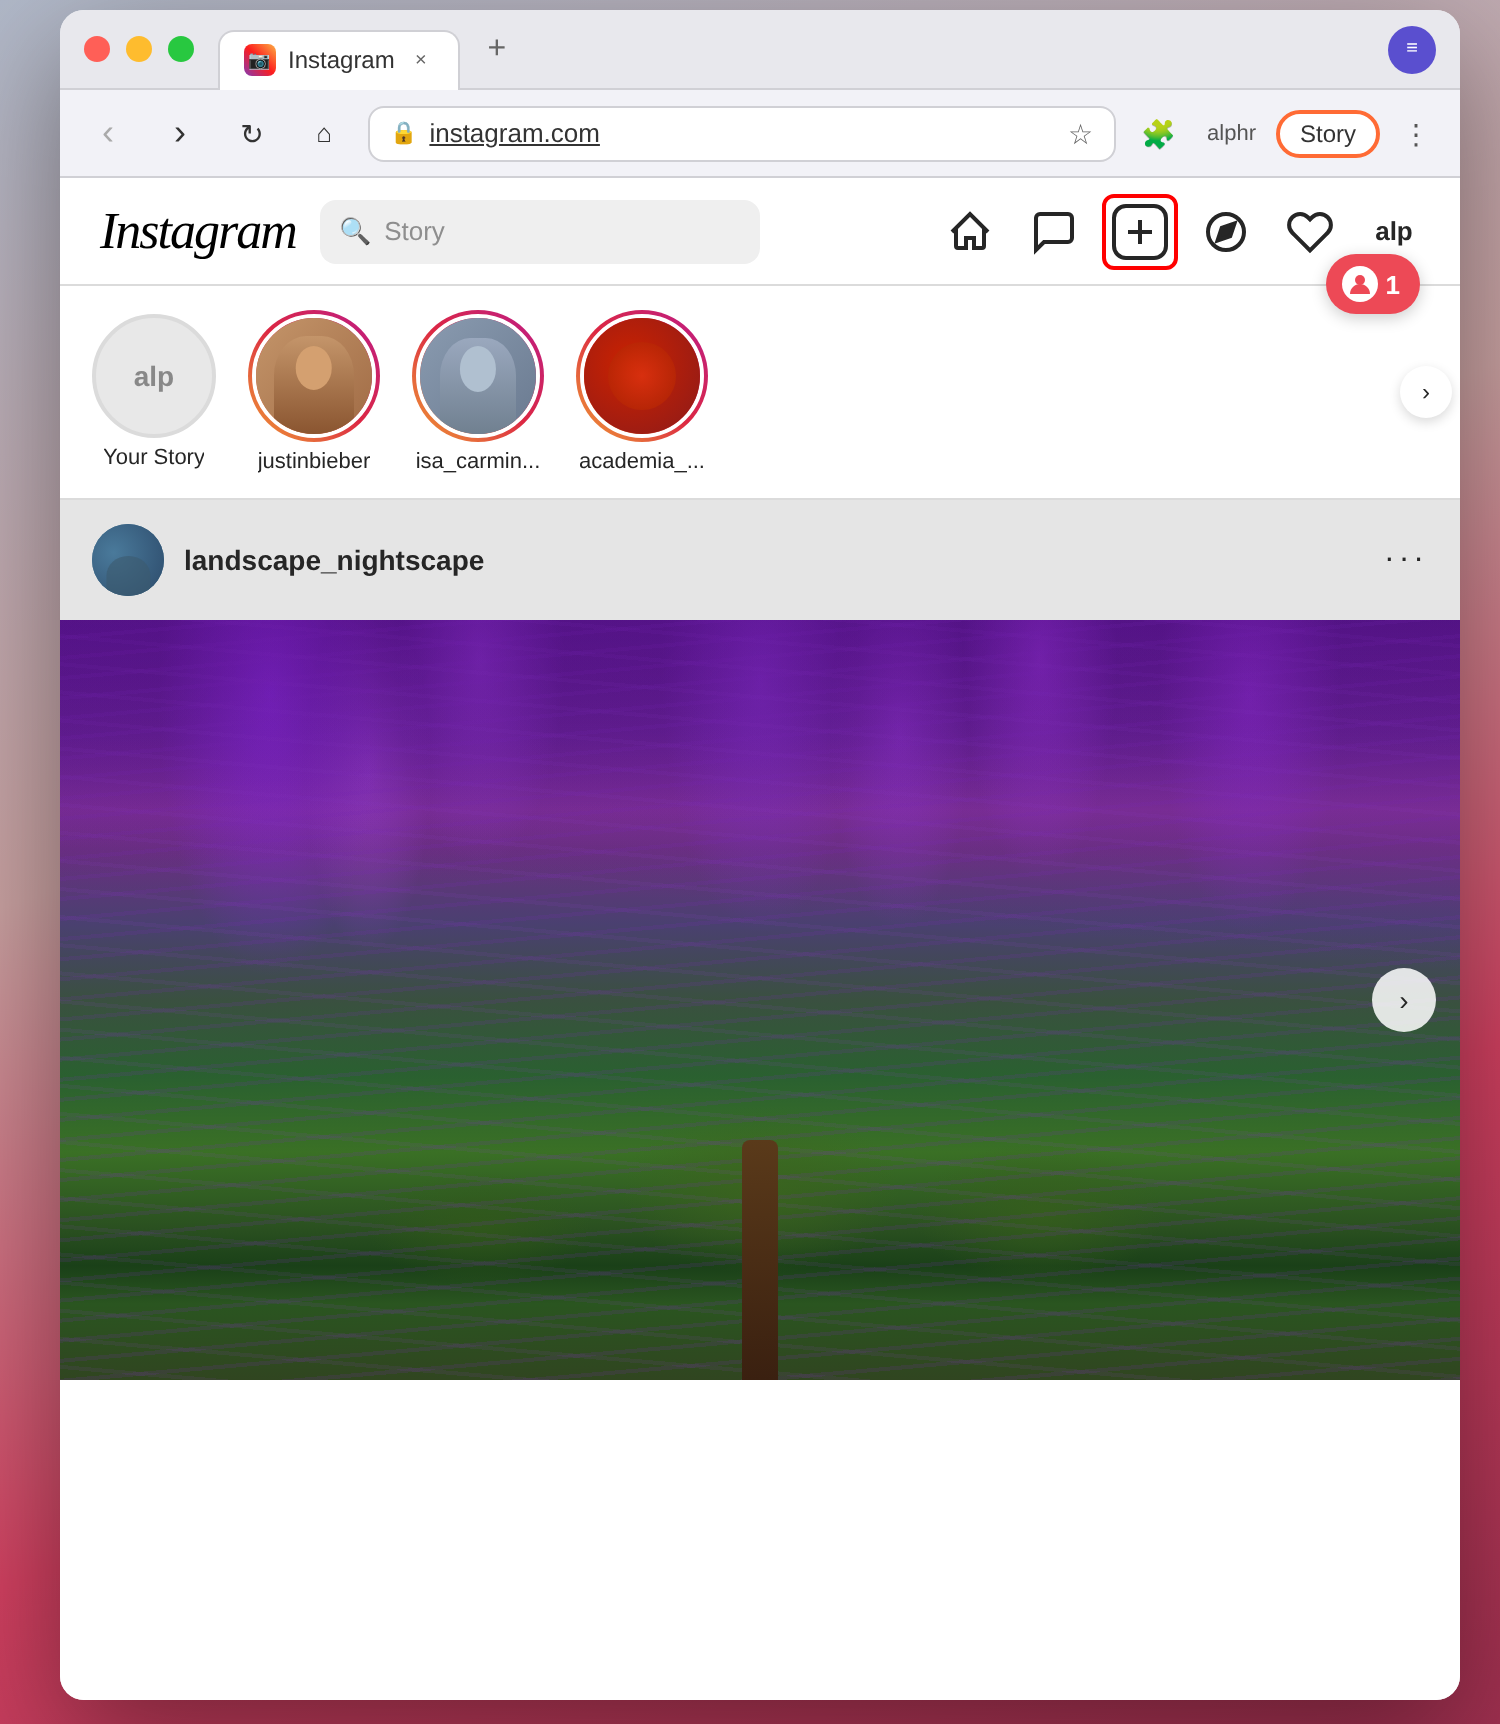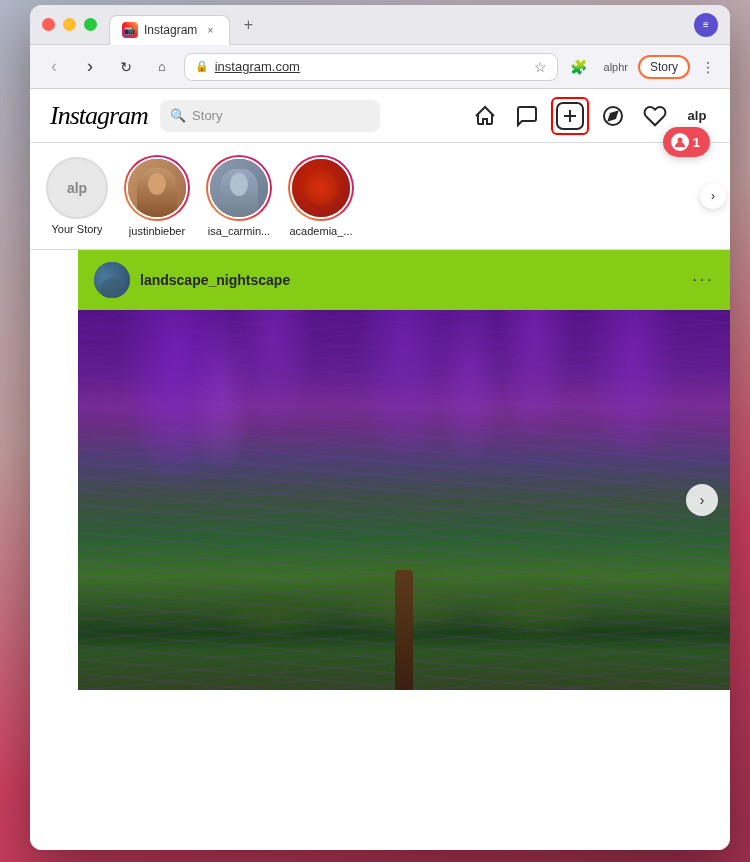--- a/index.html
+++ b/index.html
@@ -414,22 +414,21 @@
       align-items: center;
       justify-content: center;
       box-shadow: 0 2px 6px rgba(0,0,0,0.15);
       cursor: pointer;
       font-size: 12px;
       color: #262626;
     }
 
     
     .post {
-      background: #84cc16;
-      margin-left: 48px;
+      background: #e5e5e5;
     }
 
     .post-header {
       display: flex;
       align-items: center;
       padding: 12px 16px;
       gap: 10px;
     }
 
     .post-avatar {

